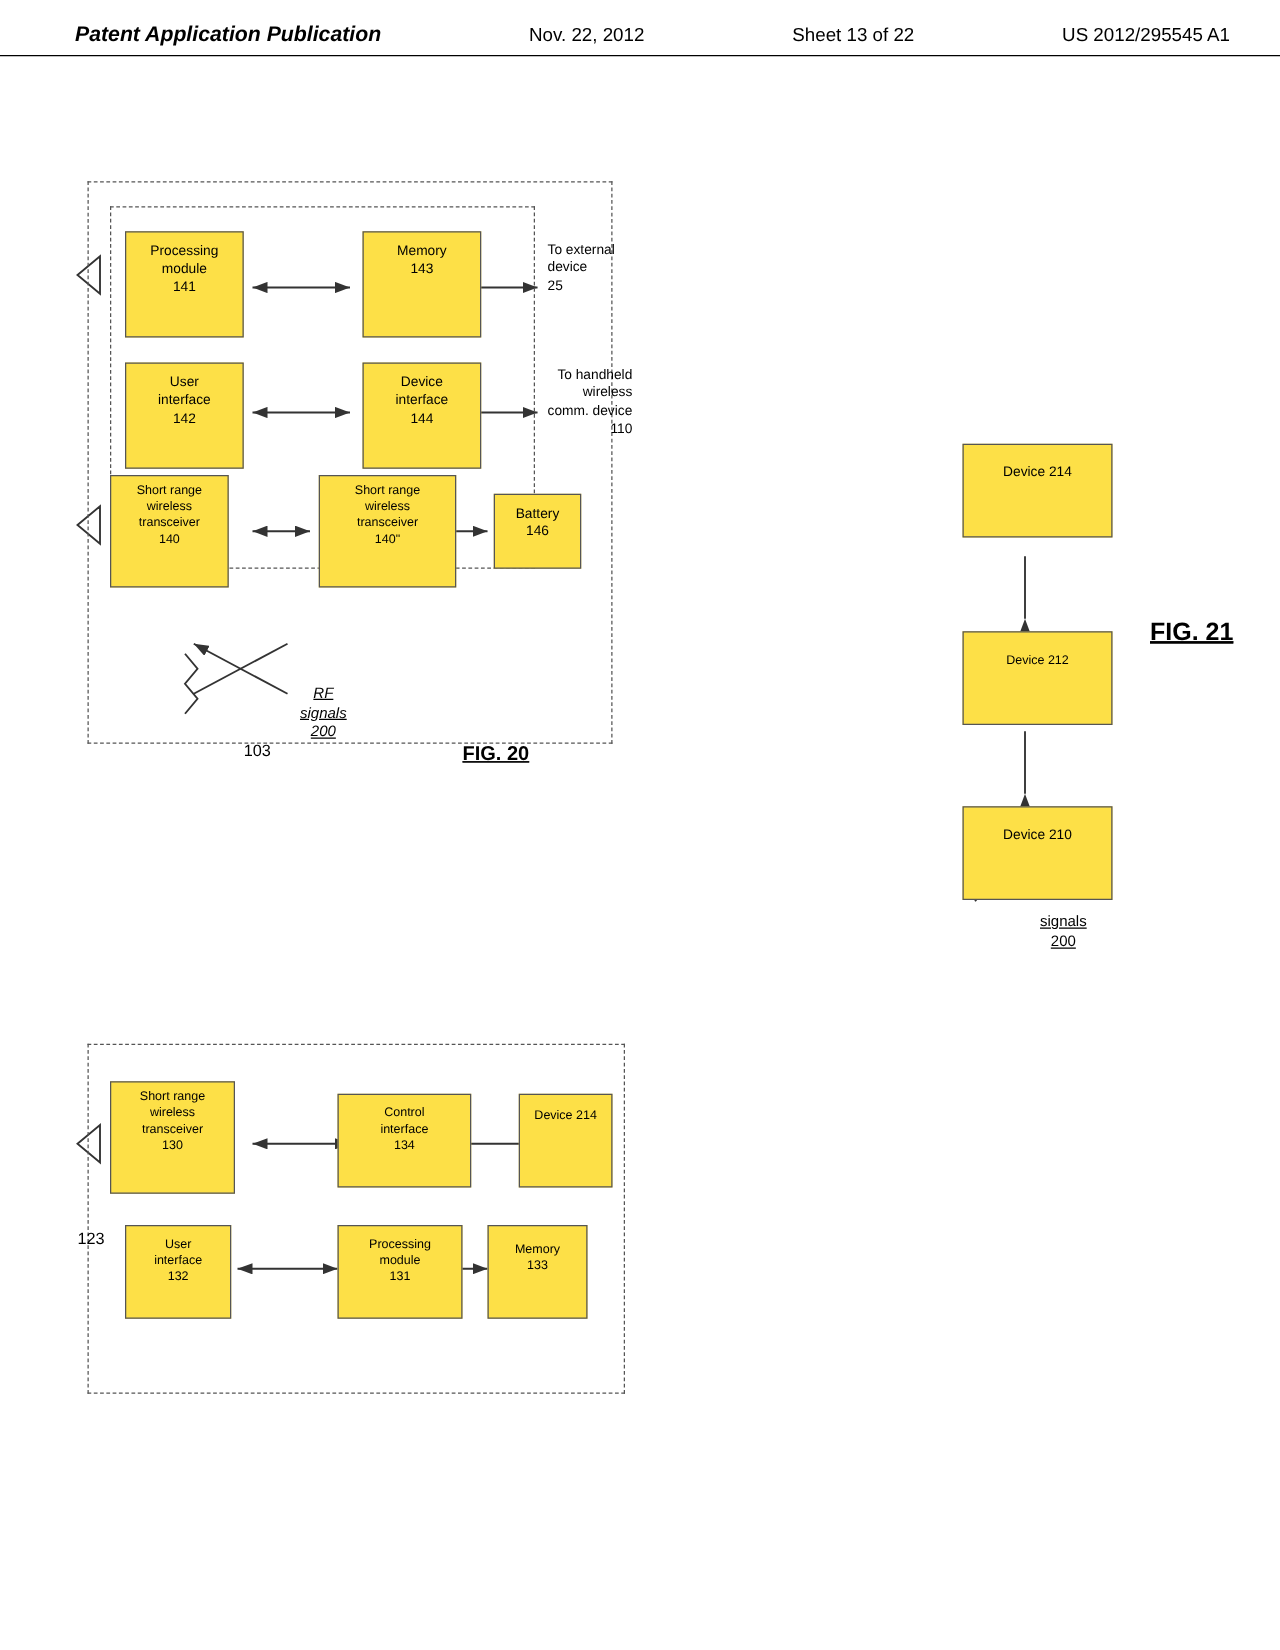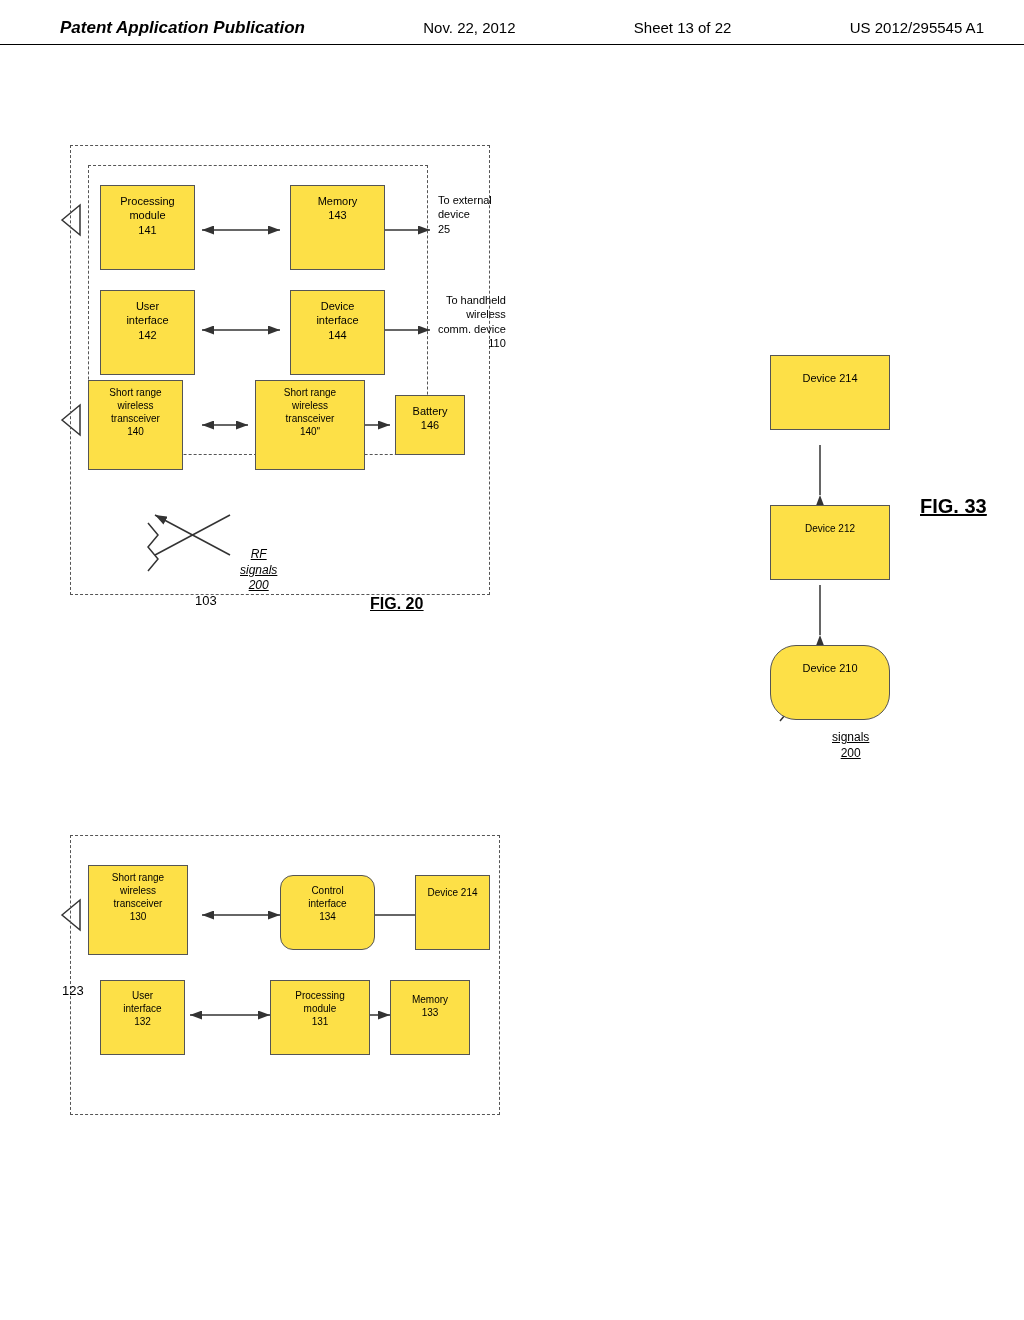--- a/index.html
+++ b/index.html
@@ -176,21 +176,21 @@
   <div class="fig-label" style="left:370px; top:550px; font-size:16px;"><span style="text-decoration:underline;">FIG. 20</span></div>
 
   <div class="dashed-box" style="left:70px; top:790px; width:430px; height:280px;"></div>
 
   <div class="box-label" style="left:62px; top:915px; font-size:13px;margin-top:23px;">123</div>
 
   <div class="solid-box" style="left:88px; top:820px; width:100px; height:90px;">
     <div class="box-label" style="top:5px; left:0; right:0; font-size:10px;">Short range<br>wireless<br>transceiver<br>130</div>
   </div>
 
-  <div class="solid-box" style="left:280px; top:830px; width:95px; height:75px;border-radius:13px;">
+  <div class="solid-box" style="left:270px; top:830px; width:107px; height:75px;">
     <div class="box-label" style="top:8px; left:0; right:0; font-size:10px;">Control<br>interface<br>134</div>
   </div>
 
   <div class="solid-box" style="left:415px; top:830px; width:75px; height:75px;">
     <div class="box-label" style="top:10px; left:0; right:0; font-size:10px;">Device 214</div>
   </div>
 
   <div class="solid-box" style="left:100px; top:935px; width:85px; height:75px;">
     <div class="box-label" style="top:8px; left:0; right:0; font-size:10px;">User<br>interface<br>132</div>
   </div>
@@ -204,21 +204,21 @@
   </div>
 
   <div class="solid-box" style="left:770px; top:310px; width:120px; height:75px;">
     <div class="box-label" style="top:15px; left:0; right:0; font-size:11px;">Device 214</div>
   </div>
 
   <div class="solid-box" style="left:770px; top:460px; width:120px; height:75px;">
     <div class="box-label" style="top:16px; left:0; right:0; font-size:10px;">Device 212</div>
   </div>
 
-  <div class="solid-box" style="left:770px; top:600px; width:120px; height:75px;border-radius:26px;">
+  <div class="solid-box" style="left:770px; top:600px; width:120px; height:75px;">
     <div class="box-label" style="top:15px; left:0; right:0; font-size:11px;">Device 210</div>
   </div>
 
   <div class="box-label" style="left:832px; top:685px; font-size:12px;"><span style="text-decoration:underline;">signals<br>200</span></div>
 
-  <div class="fig-label" style="left:920px; top:450px; font-size:16px;"><span style="text-decoration:underline; font-weight:bold; font-size:20px;">FIG. 33</span></div>
+  <div class="fig-label" style="left:920px; top:450px; font-size:16px;"><span style="text-decoration:underline; font-weight:bold; font-size:20px;">FIG. 21</span></div>
 
 </div>
 
 </body></html>

